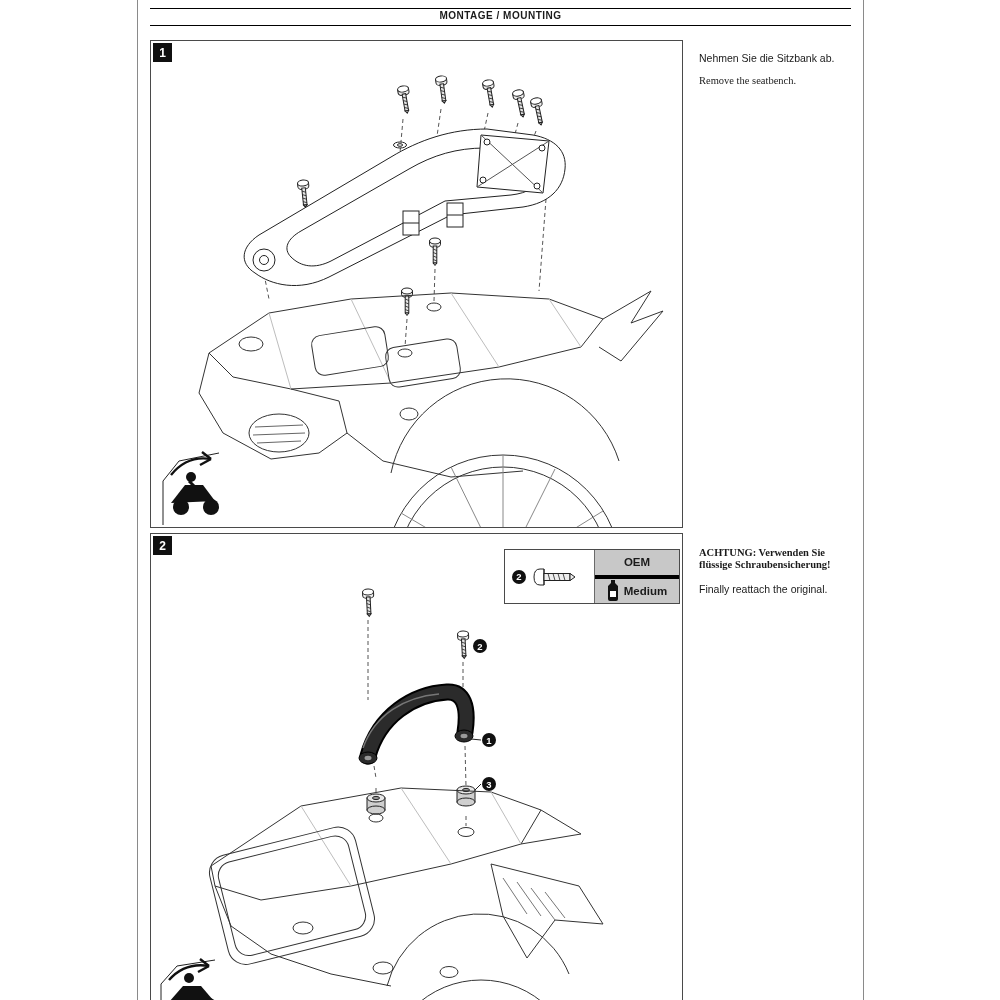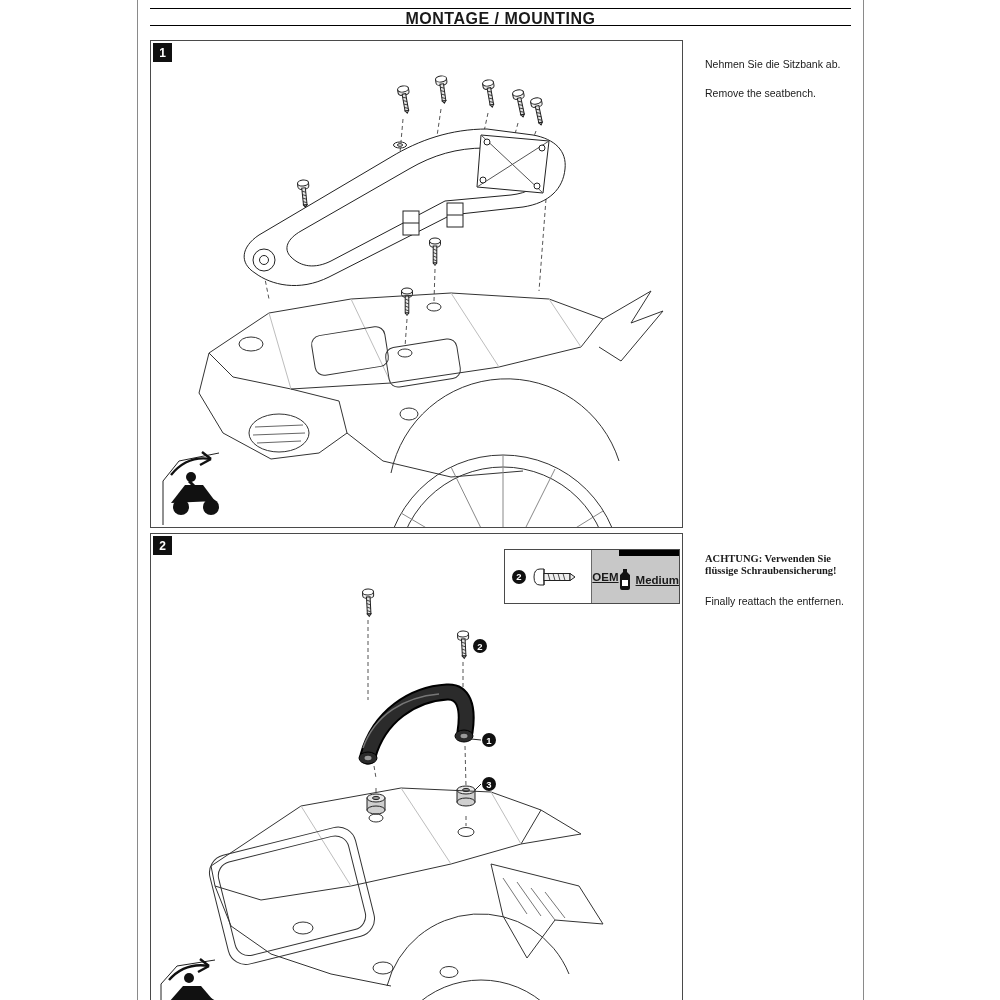--- a/index.html
+++ b/index.html
@@ -7,55 +7,55 @@
               font-family:"Liberation Sans", sans-serif; color:#1a1a1a; }
   body { position:relative; overflow:hidden; }
 
   .page-frame { position:absolute; left:137px; top:-4px; width:727px; height:1010px;
                 border-left:1px solid #8a8a8a; border-right:1px solid #8a8a8a; }
 
   .header-rule { position:absolute; left:150px; width:701px; border-top:1.6px solid #000; }
   .rule-top { top:8px; }
   .rule-bottom { top:25px; }
   .page-title { position:absolute; left:150px; top:10px; width:701px; text-align:center;
-                font-size:16px; font-weight:bold; letter-spacing:.5px; }
+                font-size:10px; font-weight:bold; letter-spacing:.5px; }
 
   .panel { position:absolute; left:150px; width:533px; border:1px solid #4a4a4a; background:#fff; }
   .panel-1 { top:40px; height:488px; }
   .panel-2 { top:533px; height:472px; }
   .panel svg.drawing { position:absolute; left:0; top:0; width:100%; height:100%; }
 
   .step-badge { position:absolute; left:2px; top:2px; width:19px; height:19px; background:#101010;
                 color:#fff; font-size:12px; font-weight:bold; display:flex; align-items:center;
                 justify-content:center; z-index:5; }
 
   .text-col { position:absolute; left:688px; width:174px; font-size:10.5px; line-height:12.4px; }
   .text-step1 { top:41px; }
   .text-step2 { top:536px; }
-  .text-col p { margin:17px; }
+  .text-col p { margin:11px; }
   .gap1 { margin-top:12px; }
-  .gap2 { margin-top:21px; }
+  .gap2 { margin-top:21px;font-family:Liberation Serif, serif; }
   .bold { font-weight:bold;font-family:Liberation Serif, serif; }
 
   .callout { position:absolute; width:14px; height:14px; border-radius:50%; background:#101010;
              color:#fff; font-size:9.5px; font-weight:bold; display:flex; align-items:center;
              justify-content:center; z-index:4; }
   .co-2 { left:322px; top:105px; }
   .co-1 { left:331px; top:199px; }
   .co-3 { left:331px; top:243px; }
 
   .parts-table { position:absolute; right:2px; top:15px; width:176px; height:55px;
                  border:1px solid #4a4a4a; display:flex; background:#fff; z-index:6; }
   .parts-left { width:90px; display:flex; align-items:center; gap:6px; padding-left:7px;
                 border-right:1px solid #6a6a6a; background:#fff; }
   .parts-left .callout { position:static; flex:0 0 auto; }
-  .parts-right { flex:1; display:flex; flex-direction:row;text-decoration:underline; }
+  .parts-right { flex:1; display:flex; flex-direction:column; }
   .parts-row { flex:1; background:#c8c8c8; display:flex; align-items:center; justify-content:center;
                gap:5px; font-weight:bold; font-size:11.5px; }
-  .parts-row + .parts-row { border-top:6px solid #000000; }
+  .parts-row + .parts-row { border-top:4px solid #000000; }
 </style>
 </head>
 <body>
 
 <div class="page-frame"></div>
 
 <div class="header-rule rule-top"></div>
 <h1 class="page-title">MONTAGE / MOUNTING</h1>
 <div class="header-rule rule-bottom"></div>
 
@@ -277,14 +277,14 @@
   </svg>
 </section>
 
 <aside class="text-col text-step1">
   <p>Nehmen Sie die Sitzbank ab.</p>
   <p class="gap2">Remove the seatbench.</p>
 </aside>
 
 <aside class="text-col text-step2">
   <p class="bold">ACHTUNG: Verwenden Sie flüssige Schraubensicherung!</p>
-  <p class="gap1">Finally reattach the entfernen.</p>
+  <p class="gap1">Finally reattach the original.</p>
 </aside>
 
 </body></html>

